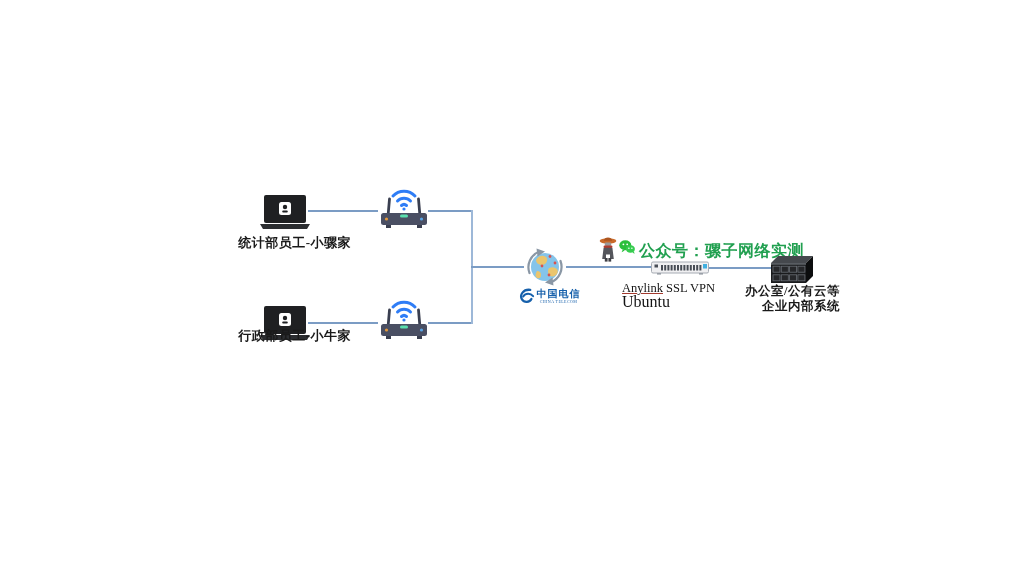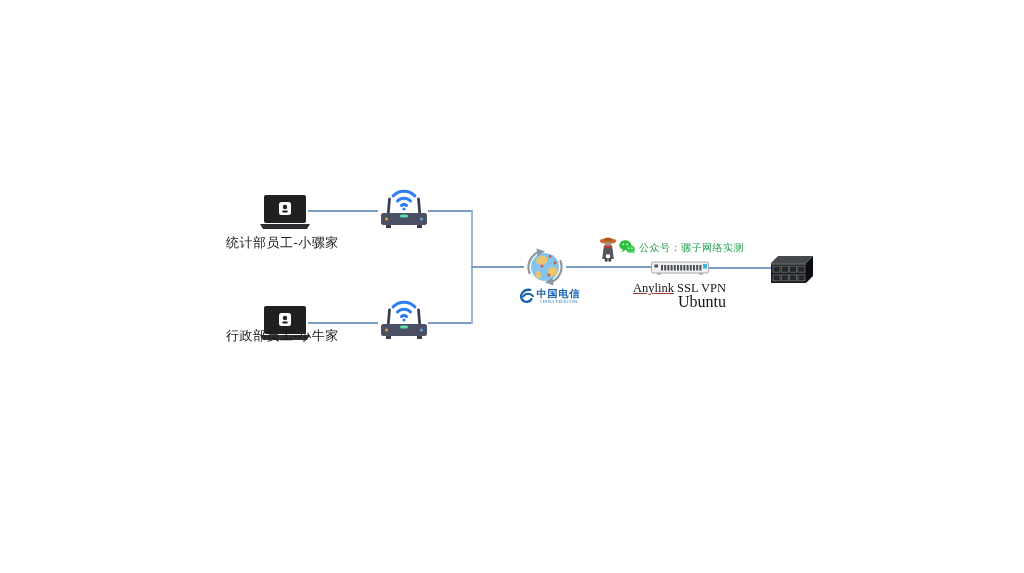--- a/index.html
+++ b/index.html
@@ -7,30 +7,30 @@
     position:relative;width:1024px;height:573px;background:#ffffff;overflow:hidden;
     font-family:"Liberation Serif", serif;color:#1a1a1a;
   }
   .abs{position:absolute;}
   
   .edge{position:absolute;background:#7b9cc4;}
   .edge.h{height:2px;}
   .edge.v{width:2px;background:#9db8d8;}
   
   .cn-label{
-    position:absolute;text-align:left;font-weight:normal;font-size:13px;
+    position:absolute;text-align:right;font-weight:bold;font-size:13px;
     line-height:15px;color:#1a1a1a;letter-spacing:0.5px;
   }
   .vpn-label{
-    position:absolute;text-align:right;font-size:12.5px;line-height:14px;color:#141414;
+    position:absolute;text-align:left;font-size:12.5px;line-height:14px;color:#141414;
   }
   .vpn-label .uw{text-decoration:underline;text-decoration-color:#a33a2e;text-decoration-thickness:1px;}
   .vpn-os{font-size:16px;}
   .wx-text{
-    position:absolute;font-weight:normal;font-size:10px;color:#21a050;letter-spacing:0.5px;white-space:nowrap;
+    position:absolute;font-weight:bold;font-size:16px;color:#21a050;letter-spacing:0.5px;white-space:nowrap;
   }
   .telecom{
     position:absolute;display:flex;align-items:center;gap:2px;justify-content:center;
   }
   .telecom .tcol{display:flex;flex-direction:column;align-items:center;line-height:1;}
   .telecom .tzh{font-weight:bold;font-size:10px;color:#1660ab;letter-spacing:1px;white-space:nowrap;}
   .telecom .ten{font-size:4px;color:#1660ab;letter-spacing:0.4px;margin-top:1px;white-space:nowrap;}
 </style>
 </head>
 <body>
@@ -181,14 +181,18 @@
       <rect x="13.3" y="11.2" width="7" height="6"></rect>
       <rect x="21.6" y="11.2" width="7" height="6"></rect>
       <rect x="29.9" y="11.2" width="7" height="6"></rect>
       <rect x="5" y="19.8" width="7" height="6"></rect>
       <rect x="13.3" y="19.8" width="7" height="6"></rect>
       <rect x="21.6" y="19.8" width="7" height="6"></rect>
       <rect x="29.9" y="19.8" width="7" height="6"></rect>
     </g>
   </svg>
 
+  <div class="cn-label" style="left:730px;top:284px;width:110px;font-size:12.5px">
+    <div>办公室/公有云等</div>
+    <div>企业内部系统</div>
+  </div>
 
 </div>
 
 </body></html>

